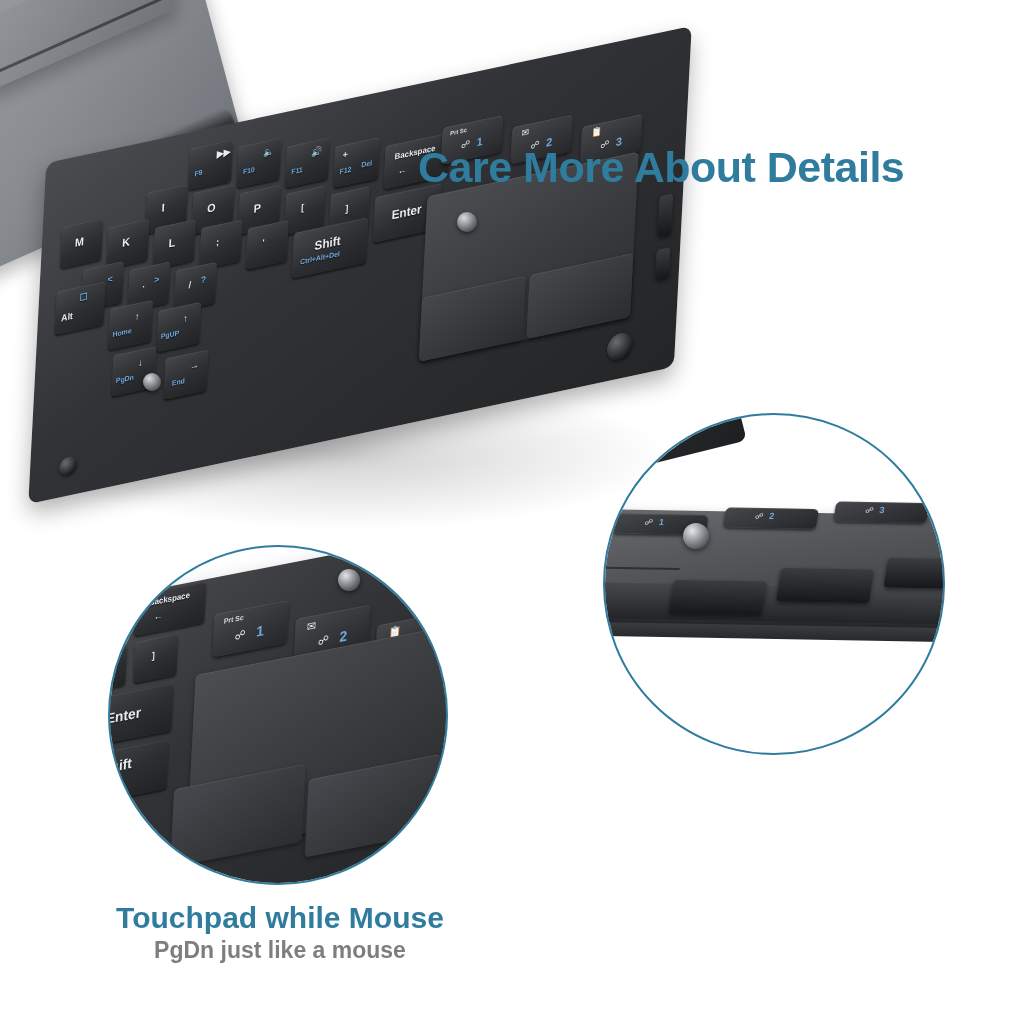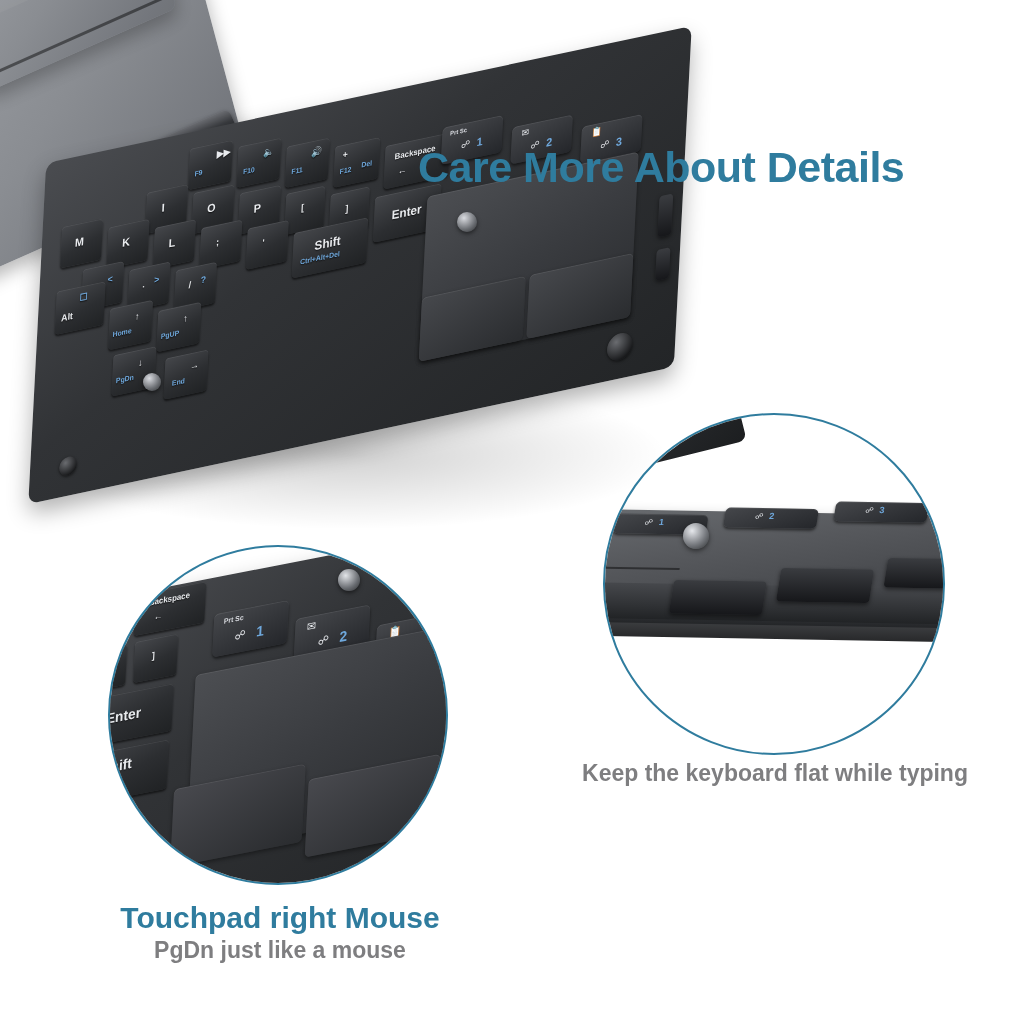--- a/index.html
+++ b/index.html
@@ -362,21 +362,20 @@
                   background:radial-gradient(circle at 35% 30%,#e6e8ec,#74777c 58%,#2a2c2e);
                   box-shadow:0 2px 5px rgba(0,0,0,.5);"></div>
 
       <div style="position:absolute; left:-60px; top:-70px; width:190px; height:120px;
                   background:linear-gradient(150deg,#3c3e42,#1c1e20);
                   transform:rotate(-14deg); border-radius:8px;"></div>
     </div>
   </div>
 
   <div class="caption" id="caption-touchpad">
-    <div class="title">Touchpad right Mouse</div>
+    <div class="title">Touchpad while Mouse</div>
     <div class="sub">PgDn just like a mouse</div>
   </div>
 
   <div class="caption" id="caption-balance">
-    <div class="sub">Keep the keyboard flat while typing</div>
   </div>
 
 </div>
 
 </body></html>

